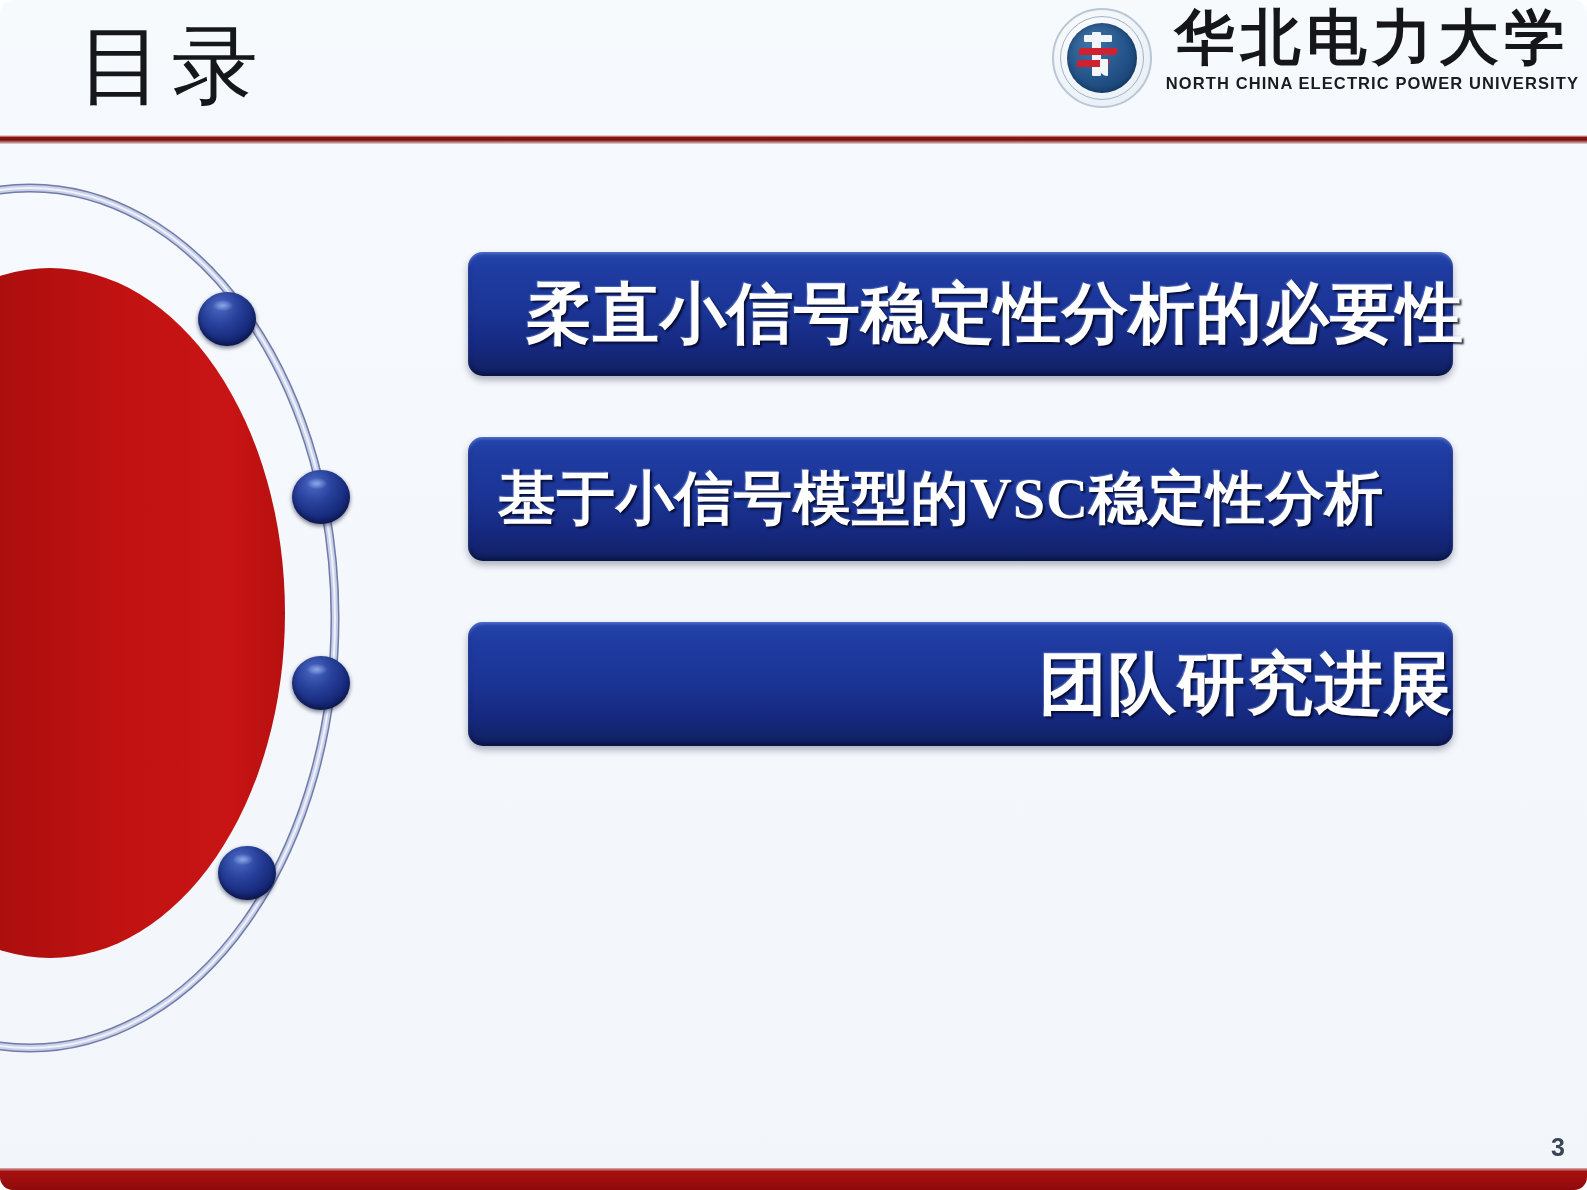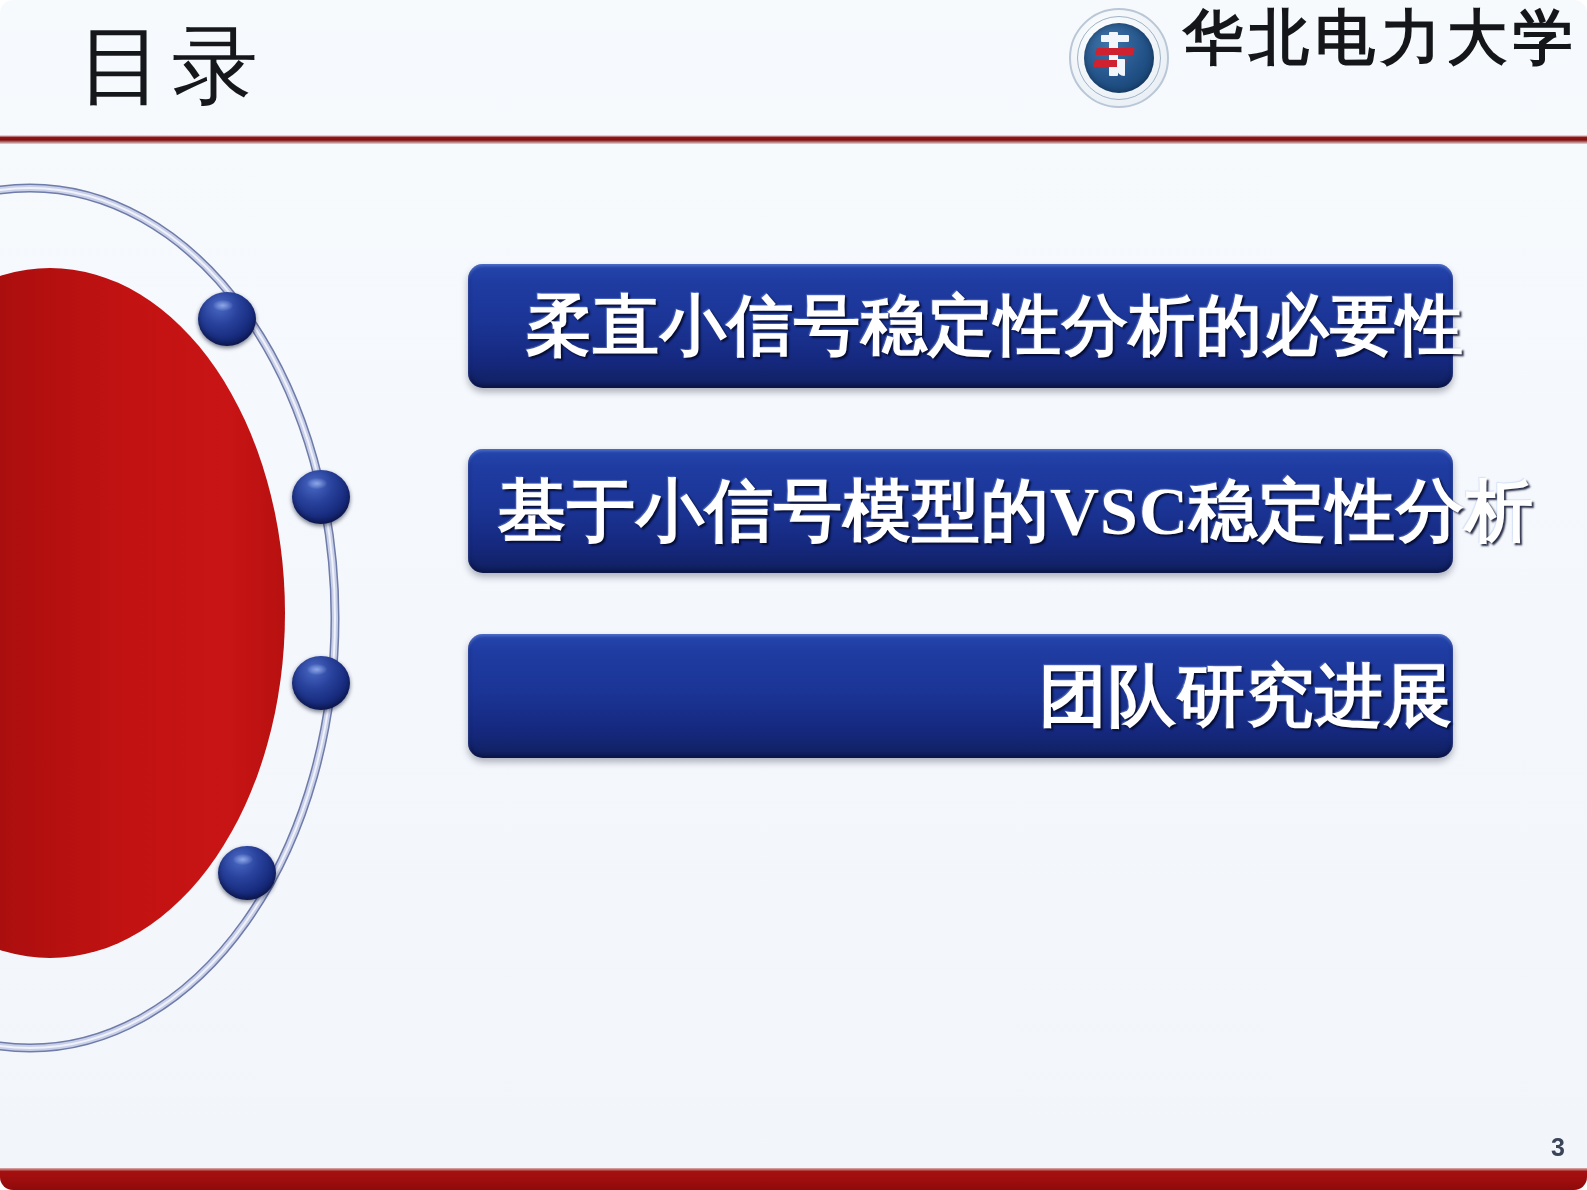--- a/index.html
+++ b/index.html
@@ -181,21 +181,21 @@
     left: 26%; top: 14%;
     width: 34%; height: 22%;
     border-radius: 50%;
     background: radial-gradient(ellipse at center, rgba(170,192,245,.72) 0%, rgba(120,150,225,0) 75%);
   }
 
   
   #menu {
     position: absolute;
     left: 468px;
-    top: 264px;
+    top: 252px;
     width: 985px;
   }
   .menu-item {
     position: relative;
     width: 985px;
     height: 124px;
     margin-bottom: 61px;
     border-radius: 15px;
     background: linear-gradient(180deg,
         #2546ad 0%,
@@ -214,21 +214,21 @@
     width: 100%;
     color: #ffffff;
     font-family: "Liberation Serif", "DejaVu Serif", serif;
     font-weight: 700;
     letter-spacing: 1px;
     text-shadow: 2px 2px 2px rgba(4,8,38,.85), -1px -1px 1px rgba(160,185,240,.35);
     white-space: nowrap;
     line-height: 1;
   }
   .menu-item.size-lg .label { font-size: 66px; padding-left: 58px; }
-  .menu-item.size-xl .label { font-size: 68px; padding-left: 30px; }
+  .menu-item.size-xl .label { font-size: 58px; padding-left: 30px; }
   .menu-item.size-center .label {
     font-size: 68px;
     text-align: right;
     padding-left: 0;
   }
 
   
   #page-number {
     position: absolute;
     right: 22px;
@@ -263,20 +263,21 @@
         <div class="disc"></div>
         <div class="mark-bar mk-white-v"></div>
         <div class="mark-bar mk-white-h"></div>
         <div class="mark-bar mk-red1"></div>
         <div class="mark-bar mk-red2"></div>
         <div class="mark-bar mk-white-hook"></div>
       </div>
 
       <div id="logo-text">
         <div id="logo-cn">华北电力大学</div>
+        <div id="logo-en">NORTH CHINA ELECTRIC POWER UNIVERSITY</div>
       </div>
 
     </div>
 
     <div id="header-rule"></div>
   </div>
 
   <div id="decor">
 
     <div id="red-circle"></div>

